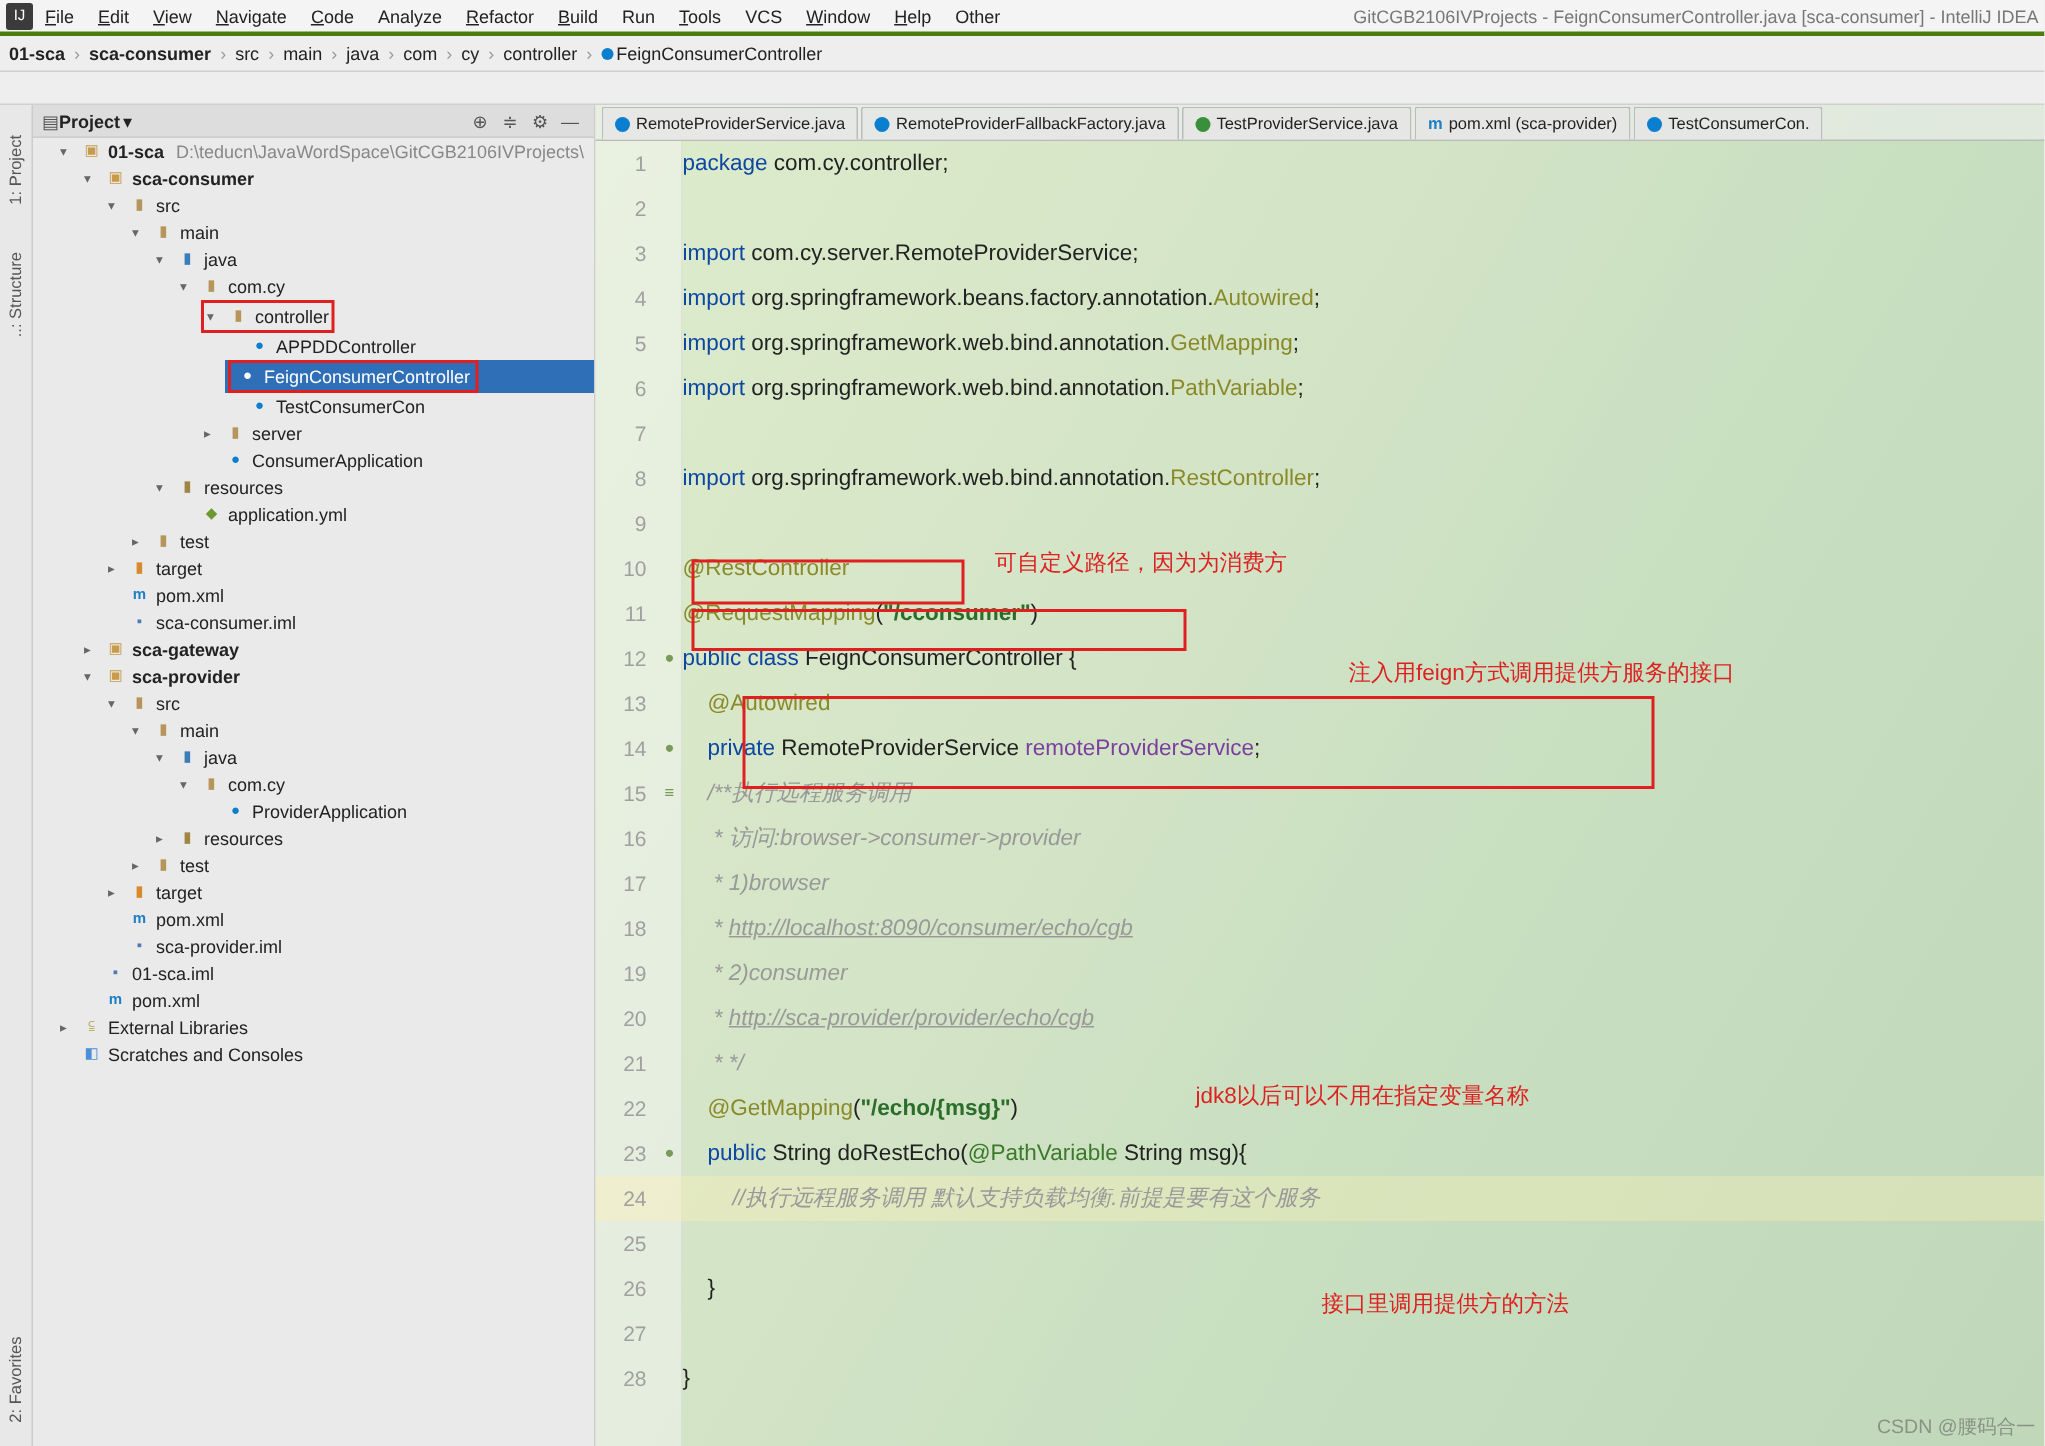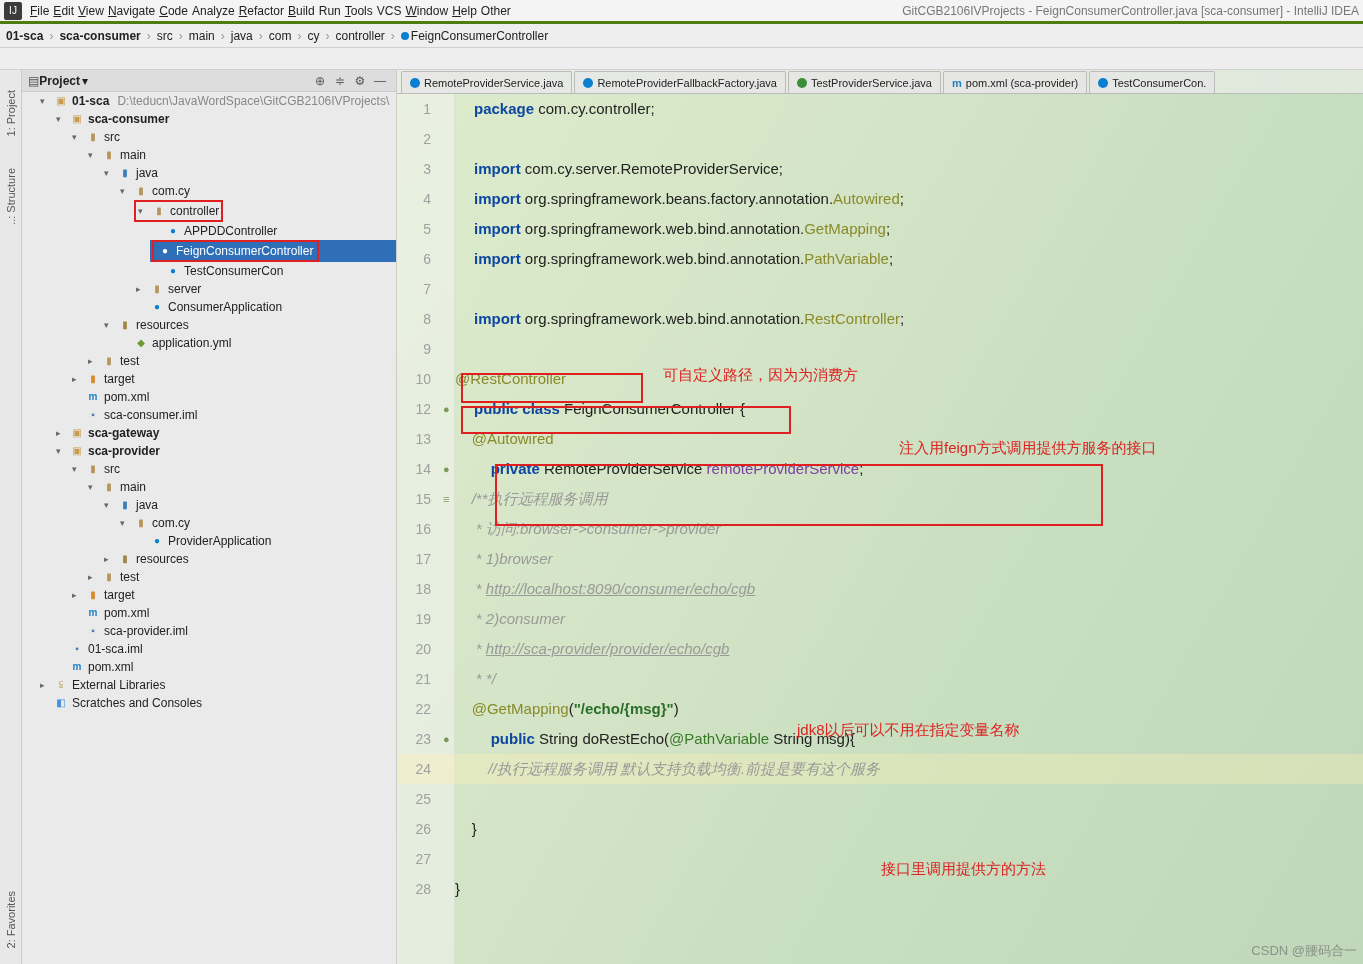--- a/index.html
+++ b/index.html
@@ -1,19 +1,19 @@
 <!DOCTYPE html>
 <html><head>
 <meta charset="utf-8">
 <style>
 * { margin:0; padding:0; box-sizing:border-box; font-family:"Segoe UI",Arial,sans-serif; }
 body { width:1363px; height:964px; background:#f2f2f2; font-size:12px; color:#222; overflow:hidden; position:relative; }
 .titlebar { height:24px; background:#f4f4f4; display:flex; align-items:center; padding:0 4px; border-bottom:3px solid #4d7c0f; }
 .titlebar .logo { width:18px; height:18px; background:#3b3b3b; margin-right:8px; display:flex; align-items:center; justify-content:center; color:#fff; font-size:10px; border-radius:2px;}
-.menubar { display:flex; gap:4px; flex:1; }
+.menubar { display:flex; gap:16px; flex:1; }
 .menubar span { cursor:pointer; }
 .menubar span u { text-decoration:underline; }
 .title-right { color:#777; margin-left:auto; }
 .crumbs { height:24px; display:flex; align-items:center; padding:0 6px; border-bottom:1px solid #d0d0d0; gap:6px; background:#eeeeee; }
 .crumbs .sep { color:#999; }
 .crumbs .c-icon { width:8px; height:8px; border-radius:50%; background:#0b7fcf; display:inline-block; margin-right:2px;}
 .toolstrip { height:22px; border-bottom:1px solid #d0d0d0; display:flex; align-items:center; padding:0 6px; background:#eeeeee; }
 .main { display:flex; height:calc(100% - 70px); }
 .left-tabs { width:22px; background:#e8e8e8; border-right:1px solid #ccc; display:flex; flex-direction:column; align-items:center; padding-top:4px; color:#555; }
 .left-tabs .vtab { writing-mode:vertical-lr; transform:rotate(180deg); margin:16px 0; font-size:11px; cursor:pointer; }
@@ -40,21 +40,21 @@
 .tab .ticon { width:10px; height:10px; border-radius:50%; background:#0b7fcf; display:inline-block; }
 .tab .ticon.i { background:#3a8f3a; }
 .tab .ticon.m { background:none; color:#1d7fc4; font-weight:bold; width:auto; height:auto; font-size:11px; }
 .editor { flex:1; position:relative; overflow:hidden; }
 .gutter { position:absolute; left:0; top:0; width:58px; height:100%; background:rgba(245,245,245,0.5); border-right:1px solid rgba(0,0,0,0.05); }
 .code { position:absolute; left:0; top:0; right:0; font-family:Consolas,Monaco,monospace; font-size:15px; line-height:30px; }
 .line { display:flex; height:30px; align-items:center; }
 .ln { width:46px; text-align:right; color:#a0a0a0; padding-right:12px; font-size:14px; }
 .gicon { width:12px; font-size:11px; color:#7a9a5a; }
 .tok { white-space:pre; }
-.kw { color:#0d47a1; font-weight:bold;padding-left:19px; }
+.kw { color:#0d47a1; font-weight:normal; }
 .ann { color:#8a8a2a; }
 .ann-g { color:#3a7a2a; }
 .str { color:#2a6e2a; font-weight:bold; }
 .com { color:#999; font-style:italic; }
 .com-u { text-decoration:underline; }
 .id { color:#7b3fa0; }
 .annote { position:absolute; color:#d22; font-size:15px; font-family:"Microsoft YaHei",sans-serif; }
 .rbox { position:absolute; border:2px solid #e02020; }
 .watermark { position:absolute; right:6px; bottom:4px; color:rgba(90,90,90,0.55); font-size:13px; font-family:"Microsoft YaHei",sans-serif; }
 .caret-line { background:rgba(255,240,180,0.35); }
@@ -463,20 +463,25 @@
             <span class="ln">9</span>
             <span class="gicon"></span>
             <span class="tok"></span>
           </div>
           <div class="line">
             <span class="ln">10</span>
             <span class="gicon"></span>
             <span class="tok"><span class="ann">@RestController</span></span>
           </div>
           <div class="line">
+            <span class="ln">11</span>
+            <span class="gicon"></span>
+            <span class="tok"><span class="ann">@RequestMapping</span><span>(</span><span class="str">"/cconsumer"</span><span>)</span></span>
+          </div>
+          <div class="line">
             <span class="ln">12</span>
             <span class="gicon">●</span>
             <span class="tok"><span class="kw">public class </span><span>FeignConsumerController</span><span> {</span></span>
           </div>
           <div class="line">
             <span class="ln">13</span>
             <span class="gicon"></span>
             <span class="tok">    <span class="ann">@Autowired</span></span>
           </div>
           <div class="line">

